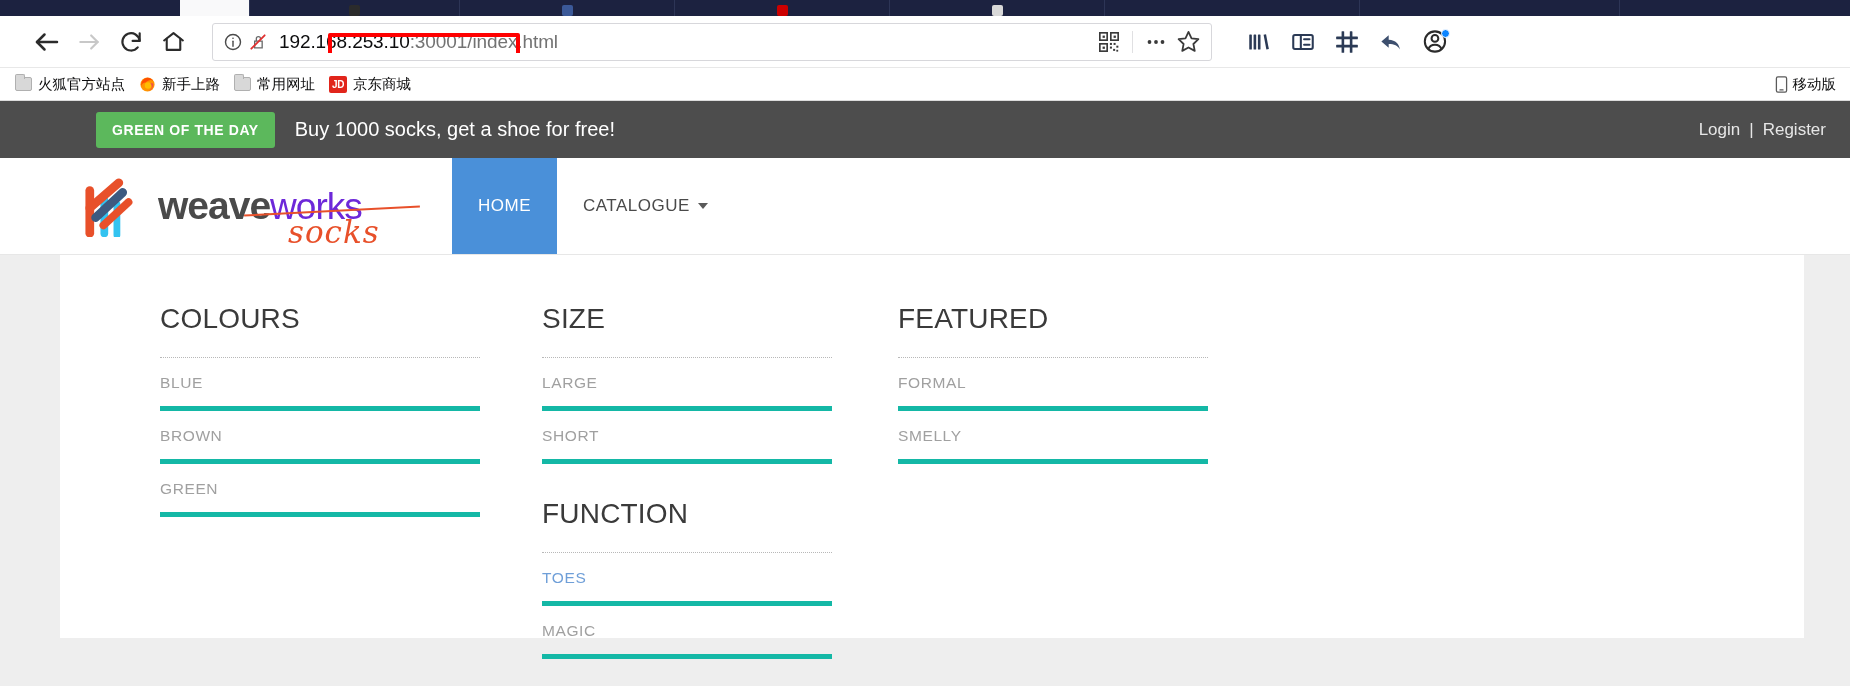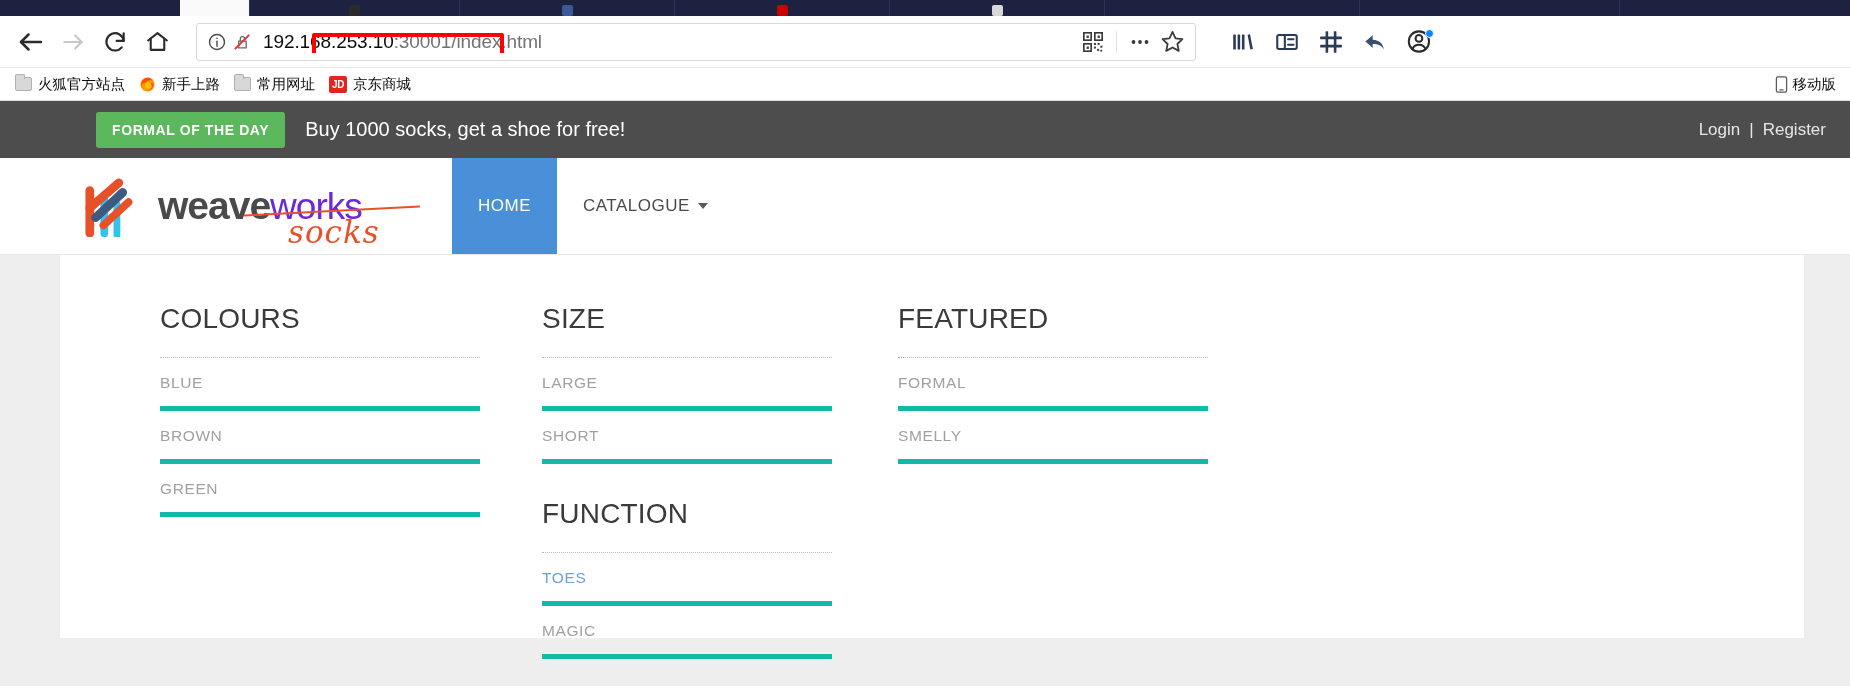--- a/index.html
+++ b/index.html
@@ -19,21 +19,21 @@
   .tab {
     height:16px; position:relative; flex:0 0 auto;
     border-right:1px solid #2d3556;
     display:flex; align-items:center; justify-content:center;
   }
   .tab.active { background:#f9f9fa; }
   .tab-fav { width:11px; height:11px; border-radius:2px; margin-top:4px; }
 
   .navbar {
     height:52px; background:#ffffff;
-    display:flex; align-items:center; padding:0 10px;
+    display:flex; align-items:center; padding:0 26px;
     border-bottom:1px solid #e8e8e8;
   }
   .nav-btn {
     width:42px; height:42px; border-radius:50%;
     display:flex; align-items:center; justify-content:center;
     flex:0 0 auto; cursor:pointer;
   }
   .nav-btn svg { display:block; }
 
   .urlbar {
@@ -321,21 +321,21 @@
       <rect x="1" y="1" width="12" height="18" rx="1.8"></rect>
       <line x1="5.2" y1="16.4" x2="8.8" y2="16.4" stroke-linecap="round"></line>
     </svg>
     <span>移动版</span>
   </div>
 </div>
 
 <div class="page">
 
   <div class="offer">
-    <span class="offer-badge">FORMAL OF THE DAY</span>
+    <span class="offer-badge">GREEN OF THE DAY</span>
     <span class="offer-text">Buy 1000 socks, get a shoe for free!</span>
     <span class="offer-auth">
       <a>Login</a>
       <span>|</span>
       <a>Register</a>
     </span>
   </div>
 
   <div class="sitehead">
     <div class="brand">

